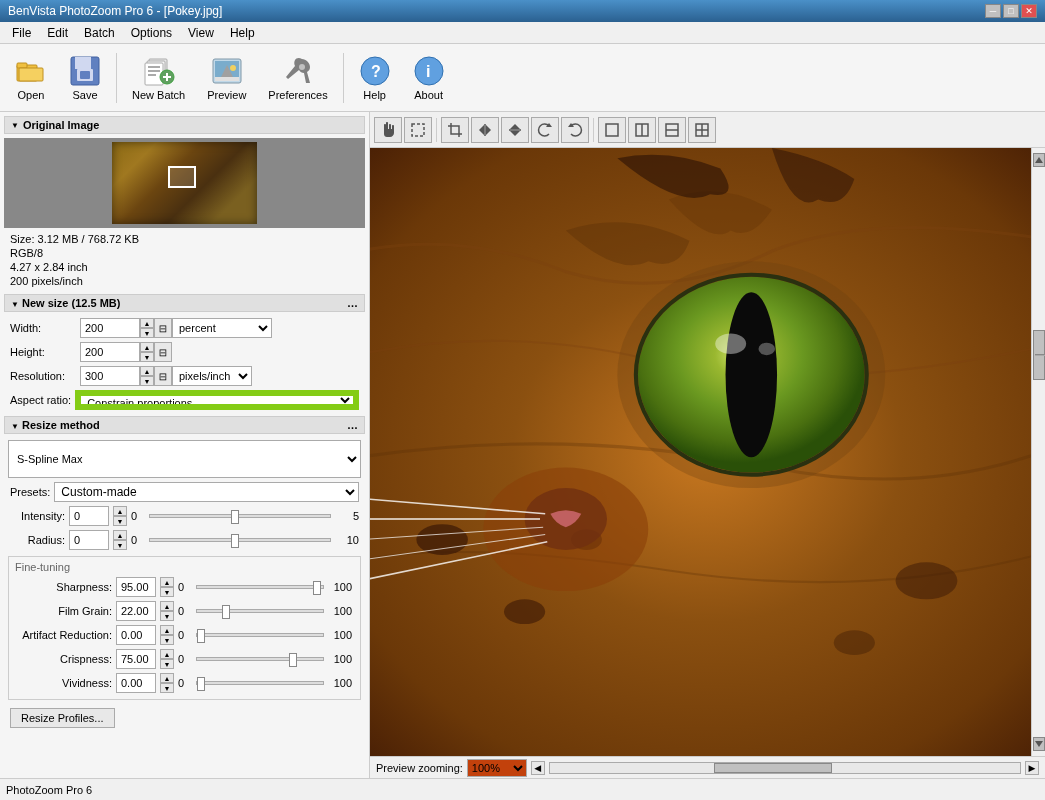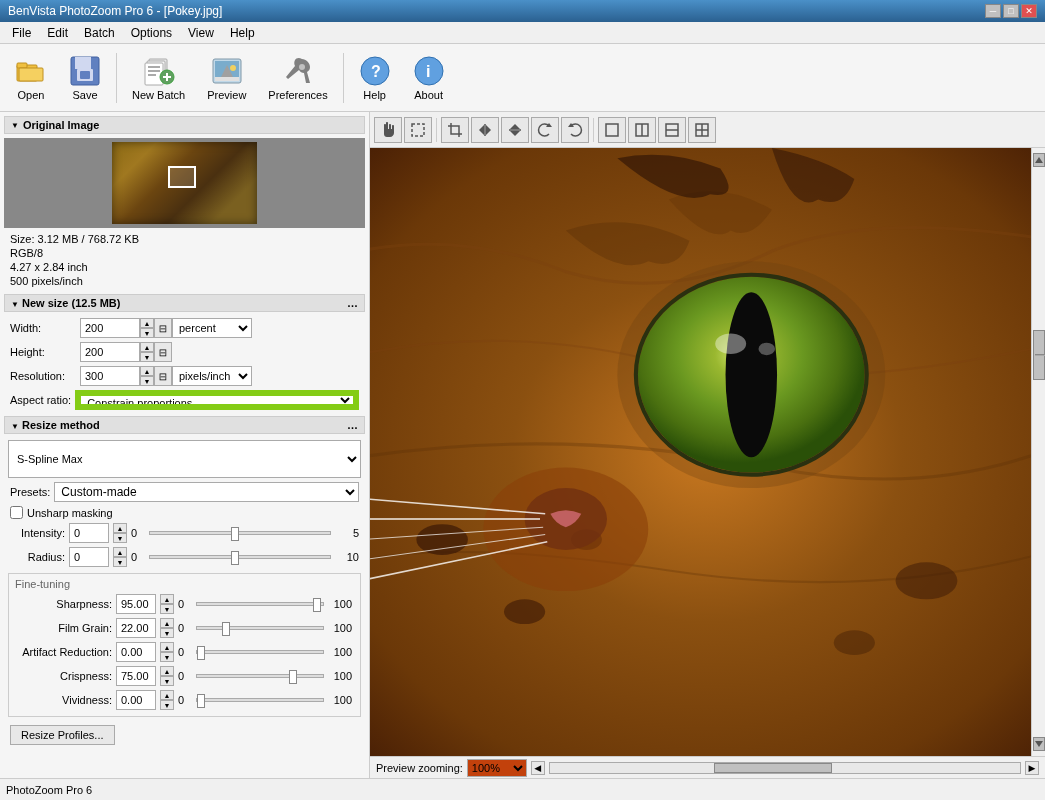--- a/index.html
+++ b/index.html
@@ -197,42 +197,42 @@
         box-shadow: inset 0 0 10px rgba(0,0,0,0.5);">
         <div id="preview-selection" style="
           position:absolute; border: 2px solid white; width: 28px; height: 22px; 
           top: 24px; left: 56px; background: rgba(255,255,255,0.15);"></div>
       </div>
     </div>
 
     <div class="info-row">Size: 3.12 MB / 768.72 KB</div>
     <div class="info-row">RGB/8</div>
     <div class="info-row">4.27 x 2.84 inch</div>
-    <div class="info-row">500 pixels/inch</div>
+    <div class="info-row">200 pixels/inch</div>
 
     
     <div class="section-header" style="margin-top:6px; display:flex; justify-content:space-between;">
       <div>
         <span class="triangle">▼</span>
         <span>New size (12.5 MB)</span>
       </div>
       <span style="cursor:pointer;">…</span>
     </div>
 
     <div class="field-row">
       <span class="field-label">Width:</span>
       <div class="field-input" style="width:60px;">
           <span>200</span>
         </div>
       <div class="spinner">
         <div class="spin-btn">▲</div>
         <div class="spin-btn">▼</div>
       </div>
       <div class="lock-btn">⊟</div>
-      <select class="unit-select" style="width:80px;">
+      <select class="unit-select" style="width:100px;">
         <option>percent</option>
         <option>pixels</option>
         <option>inches</option>
       </select>
     </div>
 
     <div class="field-row">
       <span class="field-label">Height:</span>
       <div class="field-input" style="width:60px;">
           <span>200</span>
@@ -288,24 +288,20 @@
     <div class="presets-row">
       <span>Presets:</span>
       <select class="presets-select">
         <option>Custom-made</option>
         <option>Photo</option>
         <option>Illustration</option>
       </select>
     </div>
 
     
-    <div class="checkbox-row">
-      <input type="checkbox" style="">
-      <span>Unsharp masking</span>
-    </div>
 
     
     <div class="slider-row">
       <span class="slider-label">Intensity:</span>
       <div class="field-input" style="width:40px;">
           <span>0</span>
         </div>
       <div class="spinner">
         <div class="spin-btn">▲</div>
         <div class="spin-btn">▼</div>

